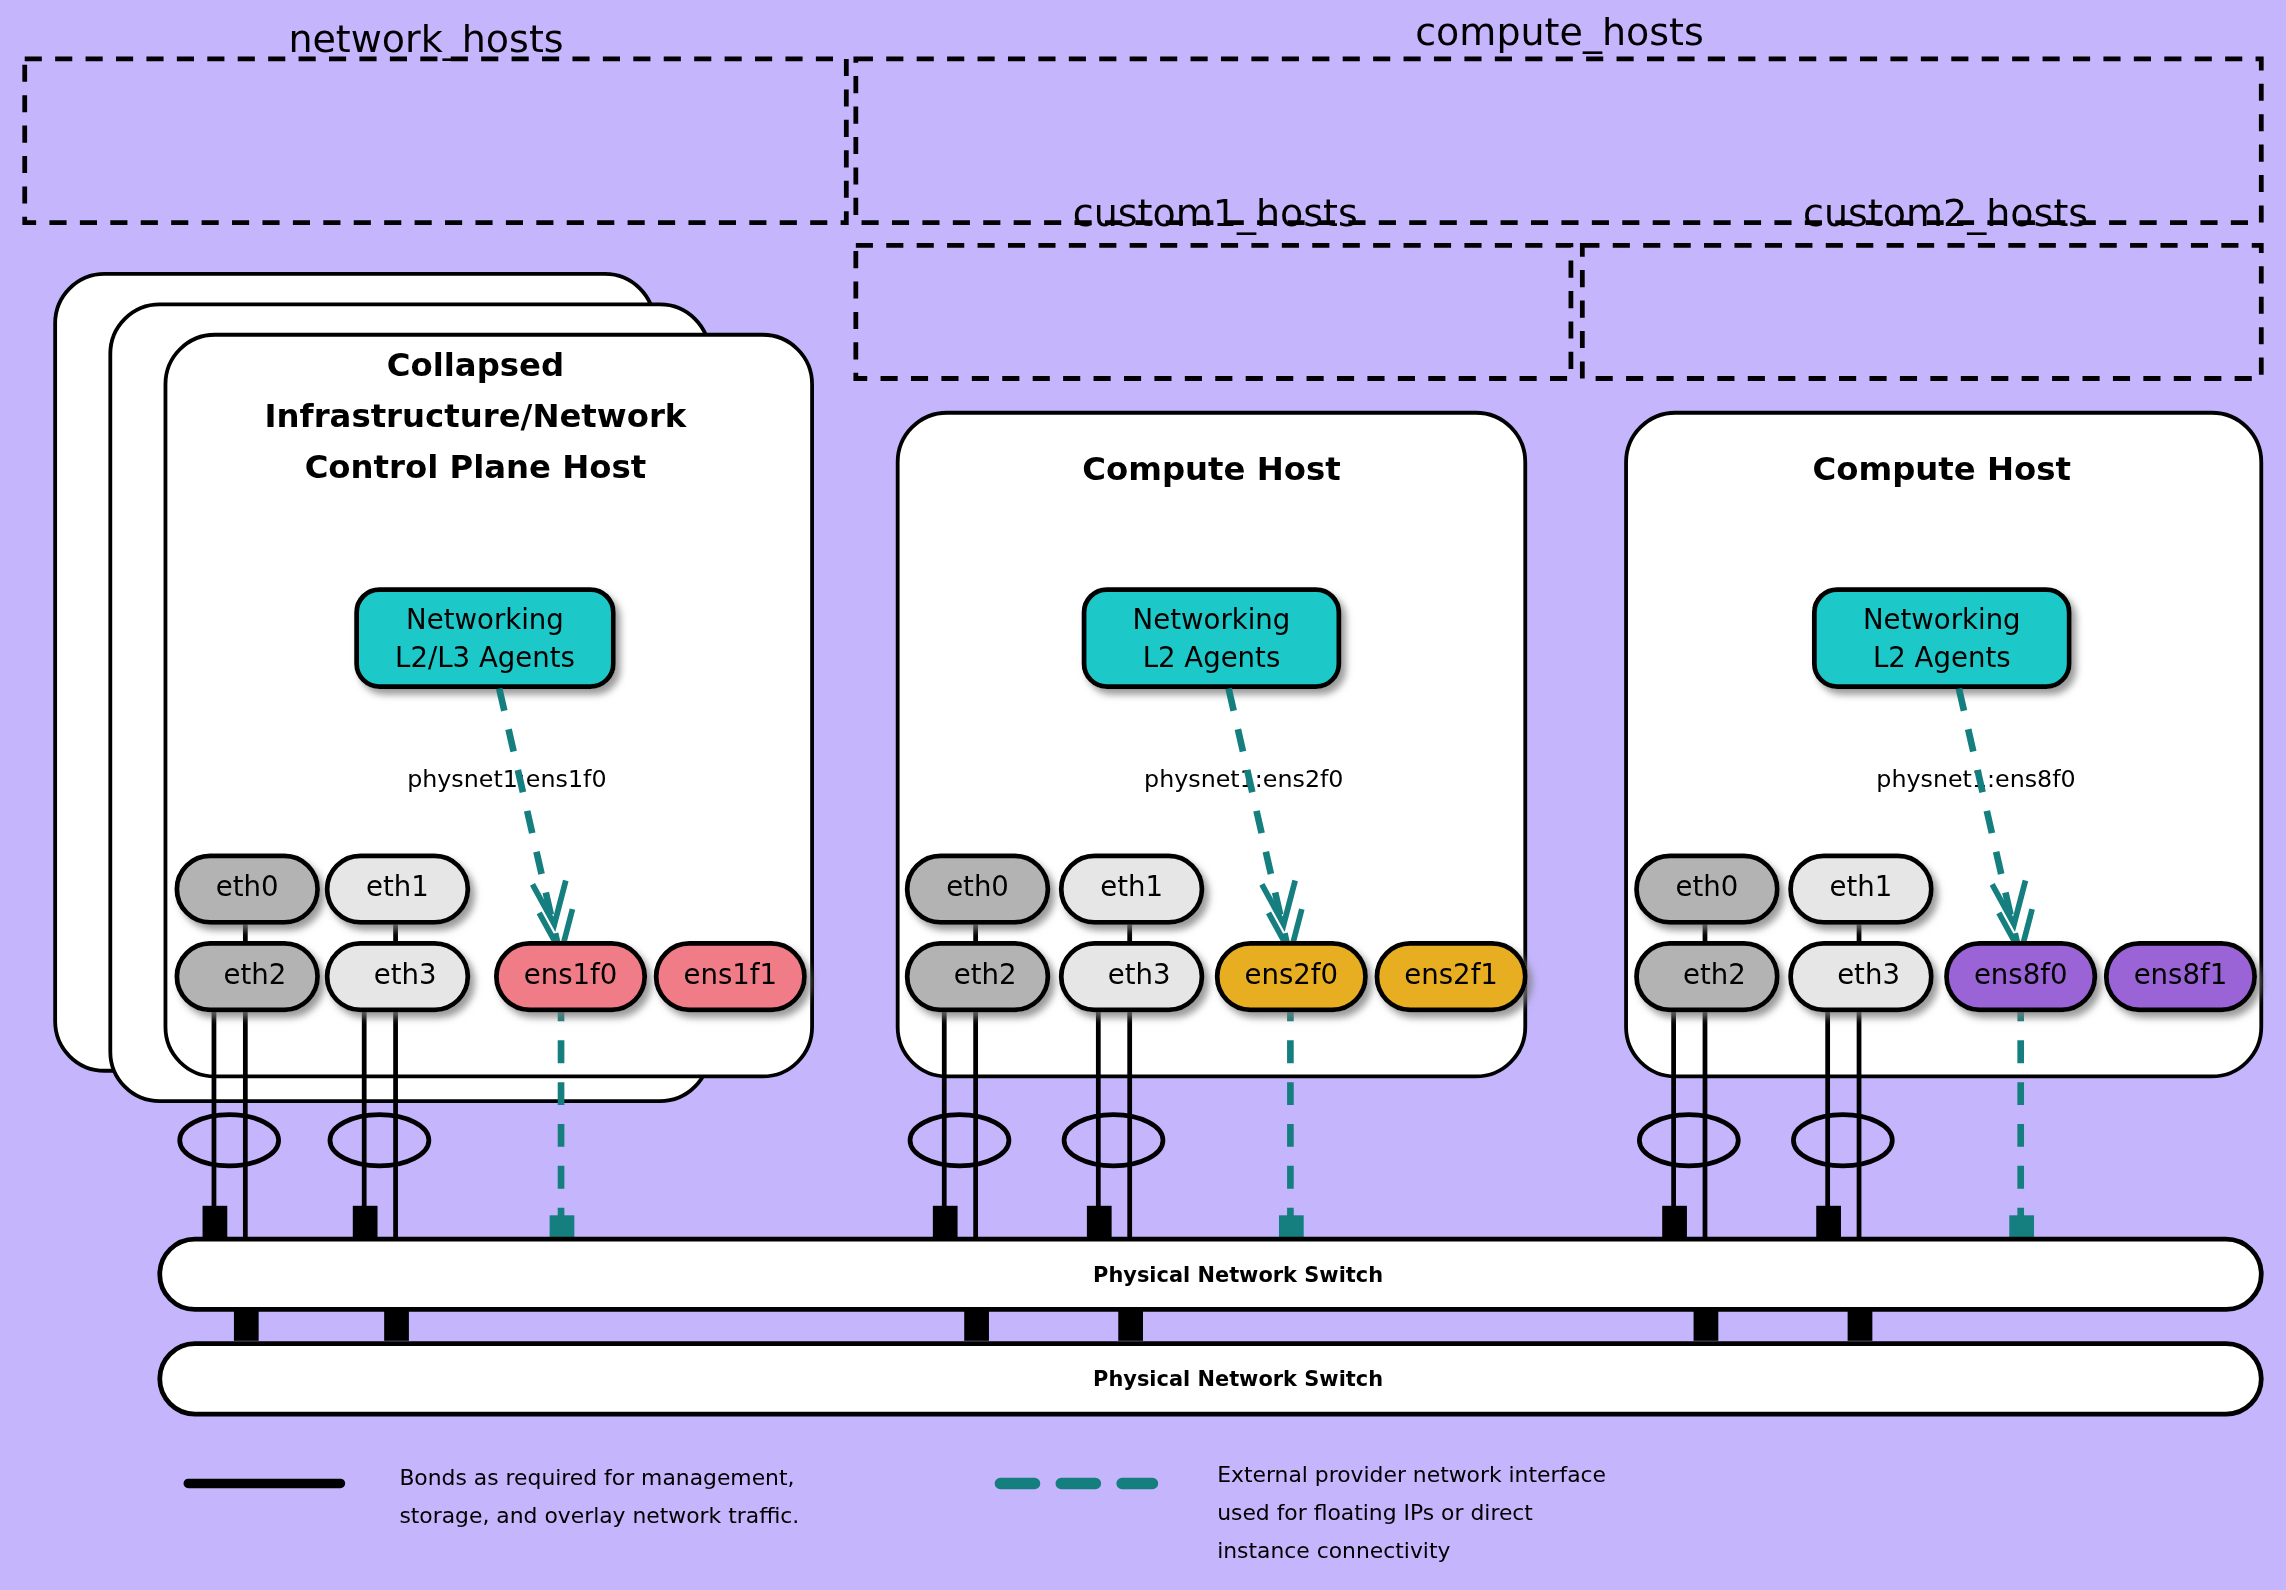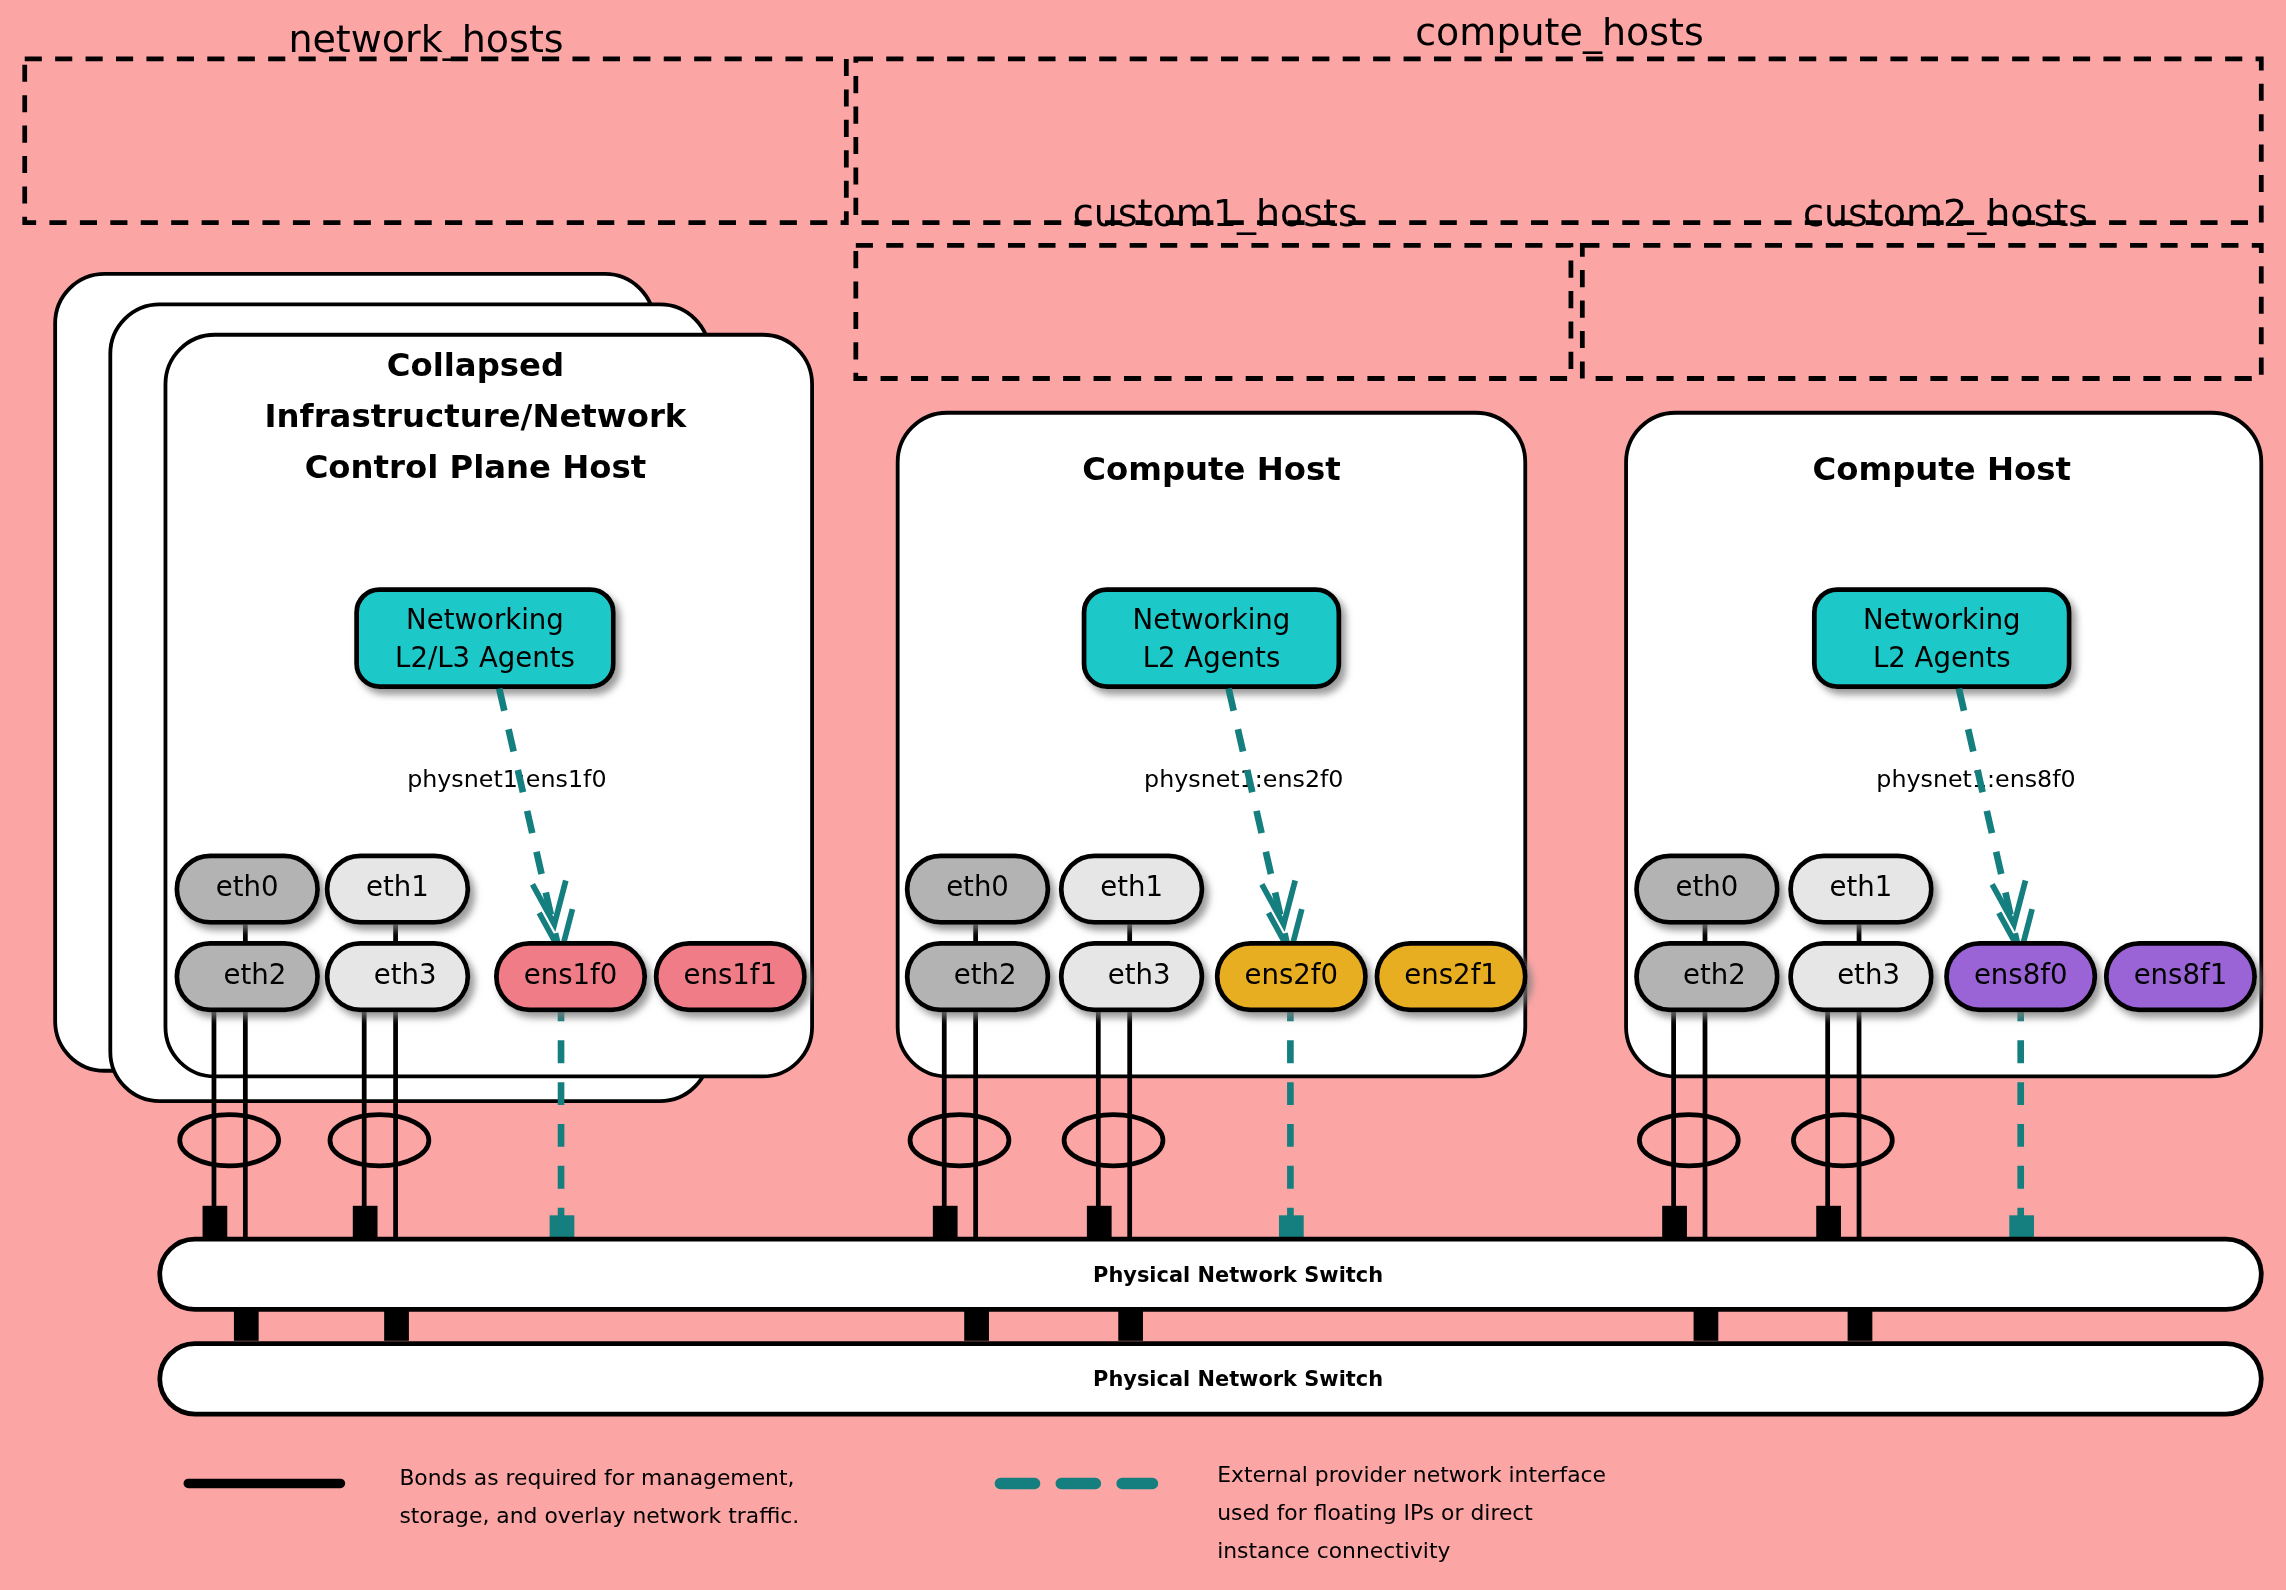--- a/index.html
+++ b/index.html
@@ -1,17 +1,17 @@
 <!DOCTYPE html>
 <html style="font-size:15px"><head>
 <meta charset="utf-8">
 <style>
   html,body{margin:0;padding:0;background:#ffffff;}
   body{width:2286px;height:1590px;font-family:"DejaVu Sans","Liberation Sans",sans-serif;}
-  #stage{position:relative;width:2286px;height:1590px;overflow:hidden;background:#fca5a5;}
+  #stage{position:relative;width:2286px;height:1590px;overflow:hidden;background:#c4b5fd;}
   svg{position:absolute;top:0;left:0;width:2286px;height:1590px;}
   text{font-family:"DejaVu Sans","Liberation Sans",sans-serif;fill:#000;}
   .grp-title{font-size:40px;}
   .host-title{font-size:34px;font-weight:bold;}
   .pill-label{font-size:29px;}
   .agent-label{font-size:29px;}
   .physnet-label{font-size:25px;}
   .switch-label{font-size:22px;font-weight:bold;}
   .legend-label{font-size:23px;}
   .card{fill:#ffffff;stroke:#000000;stroke-width:4;}

